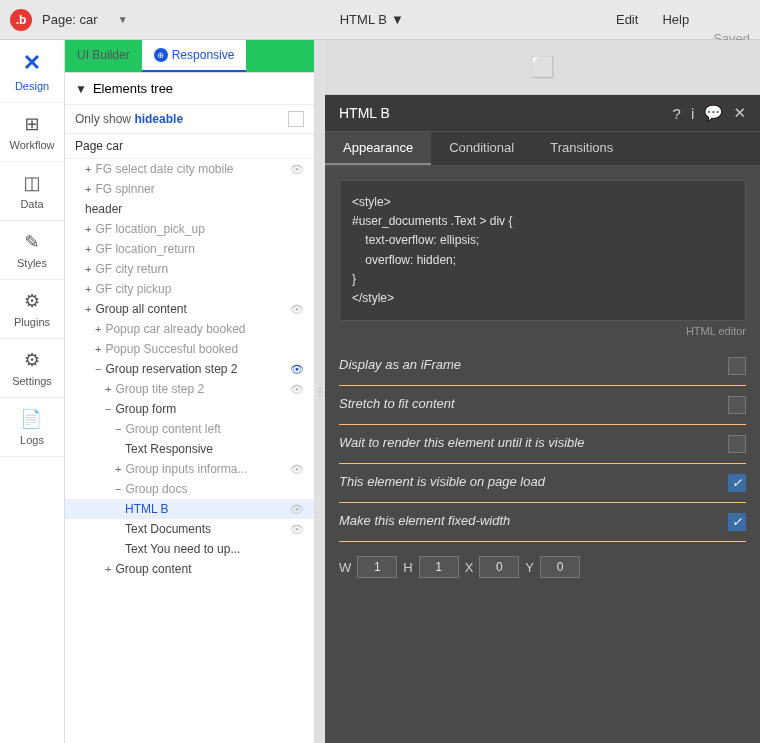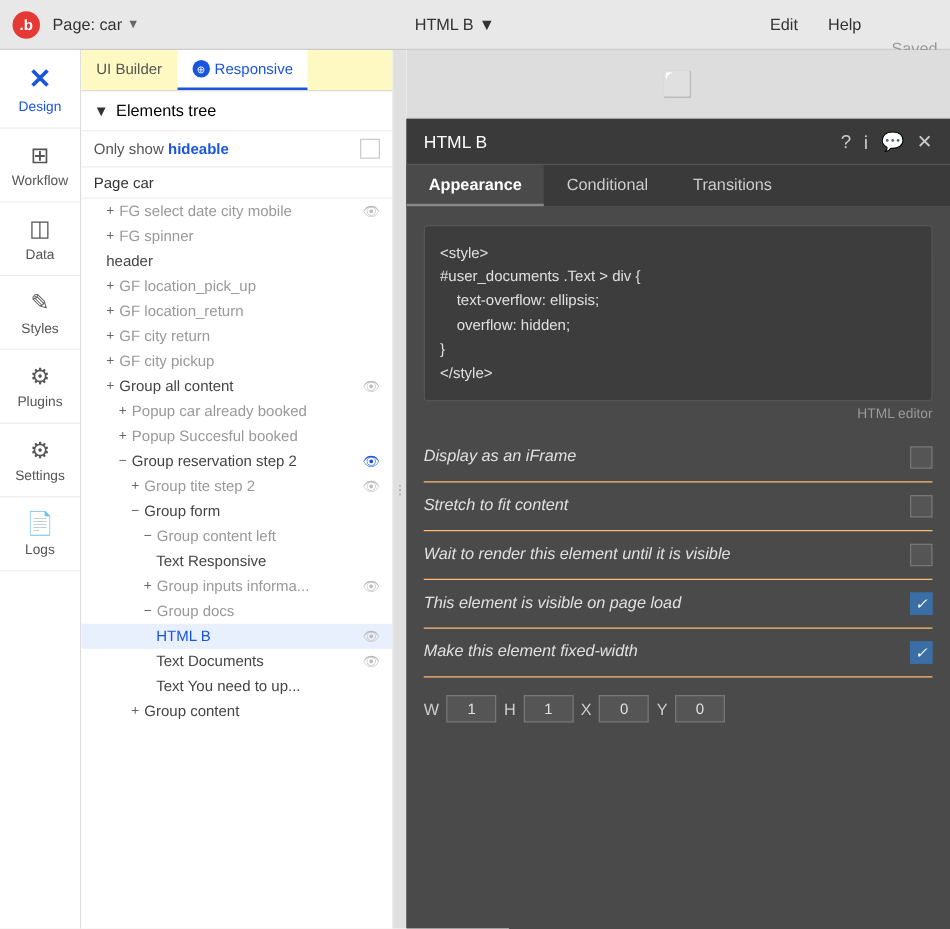--- a/index.html
+++ b/index.html
@@ -16,21 +16,21 @@
       gap: 10px;
     }
     .top-bar-logo {
       width: 22px; height: 22px;
       background: #e53935;
       border-radius: 50%;
       display: flex; align-items: center; justify-content: center;
       color: white; font-weight: bold; font-size: 12px;
     }
     .top-bar-page {
-      color: #333; font-size: 13px; display: flex; align-items: center; gap: 4px;
+      color: #333; font-size: 13px; display: flex; align-items: center; gap: 20px;
     }
     .top-bar-page .dropdown-arrow {
       color: #666; font-size: 10px;
     }
     .top-bar-center {
       flex: 1; display: flex; align-items: center; justify-content: center;
       color: #333; font-size: 13px; gap: 4px;
     }
     .top-bar-right {
       display: flex; gap: 24px; align-items: center;
@@ -82,21 +82,21 @@
       width: 250px;
       background: #fff;
       border-right: 1px solid #ddd;
       display: flex;
       flex-direction: column;
       overflow: hidden;
     }
     .panel-tabs {
       display: flex;
       border-bottom: 1px solid #ddd;
-      background: #fef9c3;
+      background: #22c55e;
     }
     .panel-tab {
       padding: 8px 12px;
       font-size: 12px;
       cursor: pointer;
       color: #555;
       border-bottom: 2px solid transparent;
     }
     .panel-tab.active {
       color: #1a56db;
@@ -214,21 +214,20 @@
     .html-b-tabs {
       display: flex; background: #3a3a3a; border-bottom: 1px solid #555;
     }
     .html-b-tab {
       padding: 8px 18px; font-size: 13px; color: #ccc; cursor: pointer;
       border-bottom: 2px solid transparent;
     }
     .html-b-tab.active {
       color: #fff; background: #4a4a4a;
       border-bottom: 2px solid #888;
-      font-weight: bold;
     }
 
     .html-b-content {
       flex: 1; background: #4a4a4a; overflow-y: auto; padding: 14px;
       display: flex; flex-direction: column; gap: 0;
     }
 
     
     .code-editor {
       background: #3d3d3d;

